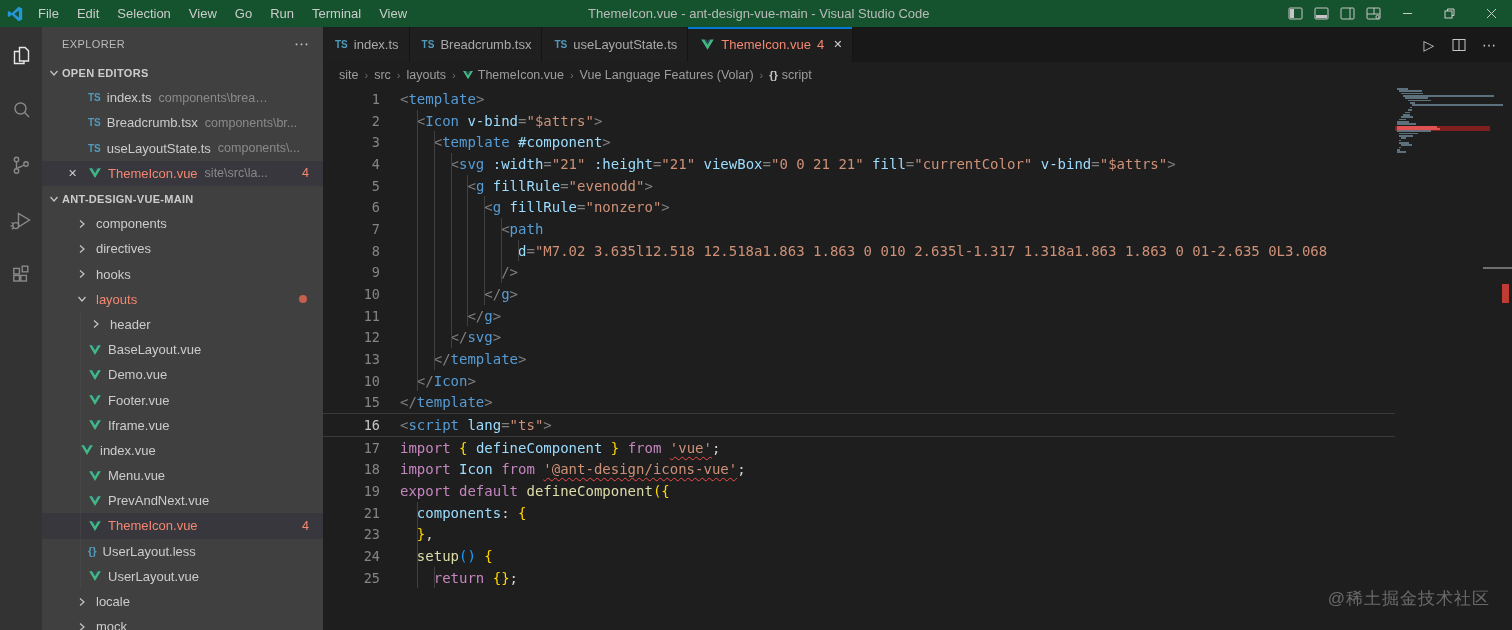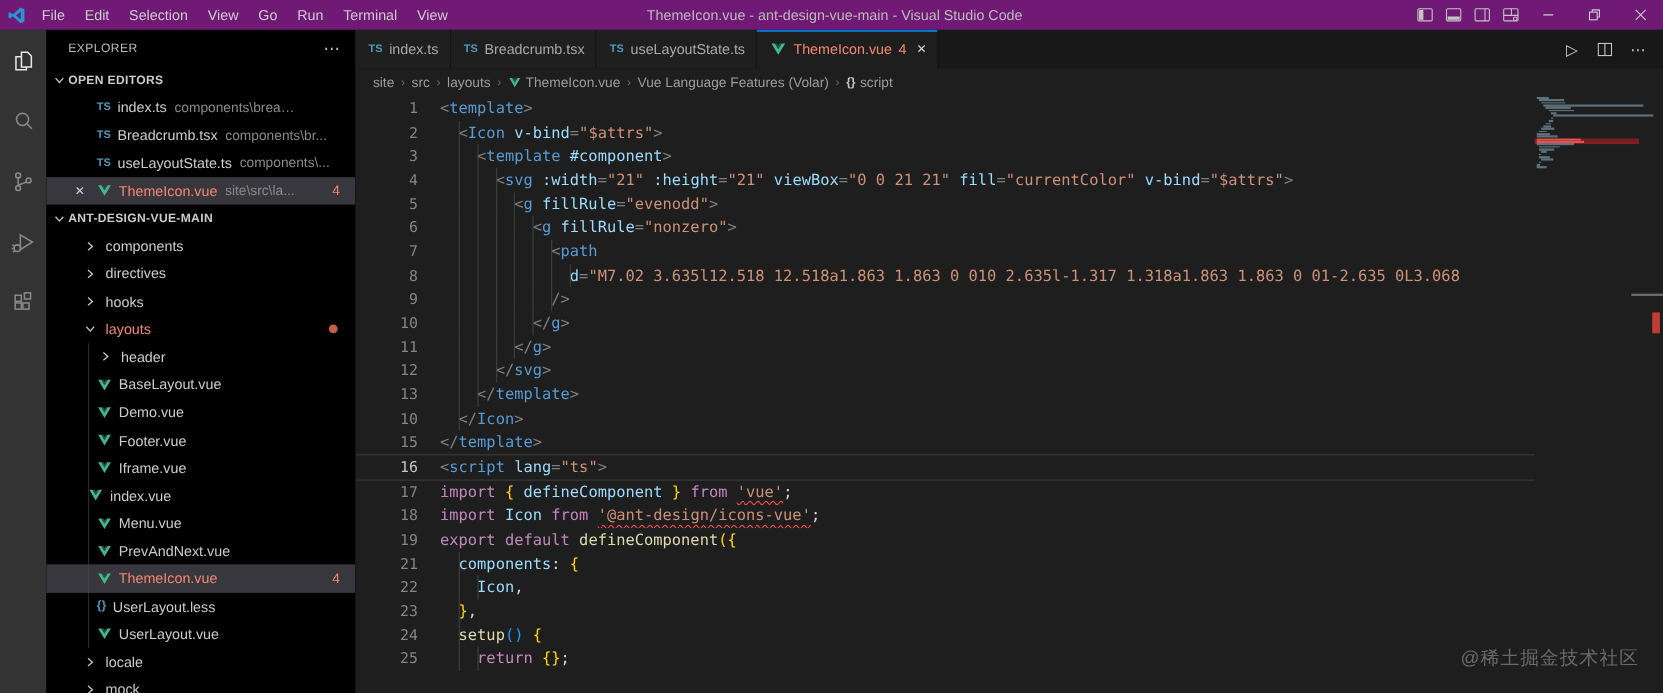--- a/index.html
+++ b/index.html
@@ -1,33 +1,33 @@
 <!DOCTYPE html>
 <html><head>
 <meta charset="utf-8">
 <style>
   html,body{margin:0;padding:0;background:#1e1e1e;}
   body{width:1512px;height:630px;overflow:hidden;position:relative;
        font-family:"Liberation Sans",sans-serif;color:#cccccc;-webkit-font-smoothing:antialiased;}
   
-  .titlebar{position:absolute;left:0;top:0;width:1512px;height:27px;background:#701a75;
+  .titlebar{position:absolute;left:0;top:0;width:1512px;height:27px;background:#14532d;
             display:flex;align-items:center;z-index:30;}
   .vscode-logo{width:16px;height:16px;margin:0 6px 0 7px;flex:none;}
   .menu-item{font-size:13px;color:#cccccc;padding:0 9px;line-height:27px;cursor:default;}
   .win-title{position:absolute;left:560px;width:330px;text-align:center;font-size:13px;color:#bbbbbb;white-space:nowrap;margin-left:28px;}
   .tb-right{position:absolute;right:0;top:0;height:27px;display:flex;align-items:center;}
   .layout-ico{width:26px;height:27px;display:flex;align-items:center;justify-content:center;color:#c5c5c5;}
   .win-btn{width:42px;height:27px;display:flex;align-items:center;justify-content:center;color:#cccccc;font-size:12px;}
   
   .activitybar{position:absolute;left:0;top:27px;width:42px;bottom:0;background:#333333;z-index:20;
                display:flex;flex-direction:column;align-items:center;}
   .act-item{width:42px;height:55px;display:flex;align-items:center;justify-content:center;color:#898989;}
   .act-item.active{color:#e7e7e7;}
   
-  .sidebar{position:absolute;left:42px;top:27px;width:281px;bottom:0;background:#000000;overflow:hidden;z-index:10;}
+  .sidebar{position:absolute;left:42px;top:27px;width:281px;bottom:0;background:#404040;overflow:hidden;z-index:10;}
   .sb-title{height:33px;display:flex;align-items:center;padding:0 12px 0 20px;}
   .sb-title-label{font-size:11px;letter-spacing:.4px;color:#bbbbbb;flex:1;}
   .sb-more{color:#c5c5c5;font-size:15px;letter-spacing:2px;}
   .sb-rows{position:relative;}
   .sb-row{height:25.2px;display:flex;align-items:center;font-size:13px;color:#cccccc;position:relative;white-space:nowrap;}
   .sb-row.selected{background:#37373d;}
   .sb-row .chev{width:16px;flex:none;display:flex;justify-content:center;color:#c5c5c5;}
   .sec-label{font-weight:bold;font-size:11px;color:#cccccc;letter-spacing:.3px;}
   .fname{margin-left:6px;}
   .fpath{margin-left:7px;color:#8a8a8a;font-size:12.5px;overflow:hidden;text-overflow:ellipsis;}
@@ -475,21 +475,20 @@
     <div class="code-line"><span class="ln">11</span><span class="lc"><span>        </span><span class="t-p">&lt;/</span><span class="t-tag">g</span><span class="t-p">&gt;</span></span><span class="ig" style="left: 93.86px;"></span><span class="ig" style="left: 110.72px;"></span><span class="ig" style="left: 127.58px;"></span><span class="ig" style="left: 144.44px;"></span></div>
     <div class="code-line"><span class="ln">12</span><span class="lc"><span>      </span><span class="t-p">&lt;/</span><span class="t-tag">svg</span><span class="t-p">&gt;</span></span><span class="ig" style="left: 93.86px;"></span><span class="ig" style="left: 110.72px;"></span><span class="ig" style="left: 127.58px;"></span></div>
     <div class="code-line"><span class="ln">13</span><span class="lc"><span>    </span><span class="t-p">&lt;/</span><span class="t-tag">template</span><span class="t-p">&gt;</span></span><span class="ig" style="left: 93.86px;"></span><span class="ig" style="left: 110.72px;"></span></div>
     <div class="code-line"><span class="ln">10</span><span class="lc"><span>  </span><span class="t-p">&lt;/</span><span class="t-tag">Icon</span><span class="t-p">&gt;</span></span><span class="ig" style="left: 93.86px;"></span></div>
     <div class="code-line"><span class="ln">15</span><span class="lc"><span class="t-p">&lt;/</span><span class="t-tag">template</span><span class="t-p">&gt;</span></span></div>
     <div class="code-line cur"><span class="ln">16</span><span class="lc"><span class="t-p">&lt;</span><span class="t-tag">script</span><span class="t-attr"> lang</span><span class="t-p">=</span><span class="t-str">"ts"</span><span class="t-p">&gt;</span></span></div>
     <div class="code-line"><span class="ln">17</span><span class="lc"><span class="t-kw">import</span><span class="t-pl"> </span><span class="t-b1">{</span><span class="t-pl"> </span><span class="t-v">defineComponent</span><span class="t-pl"> </span><span class="t-b1">}</span><span class="t-pl"> </span><span class="t-kw">from</span><span class="t-pl"> </span><span class="t-str sqg">'vue'</span><span class="t-pl">;</span></span></div>
     <div class="code-line"><span class="ln">18</span><span class="lc"><span class="t-kw">import</span><span class="t-pl"> </span><span class="t-v">Icon</span><span class="t-pl"> </span><span class="t-kw">from</span><span class="t-pl"> </span><span class="t-str sqg">'@ant-design/icons-vue'</span><span class="t-pl">;</span></span></div>
     <div class="code-line"><span class="ln">19</span><span class="lc"><span class="t-kw">export</span><span class="t-pl"> </span><span class="t-kw">default</span><span class="t-pl"> </span><span class="t-fn">defineComponent</span><span class="t-b1">(</span><span class="t-b1">{</span></span></div>
     <div class="code-line"><span class="ln">21</span><span class="lc"><span>  </span><span class="t-attr">components</span><span class="t-pl">: </span><span class="t-b1">{</span></span><span class="ig" style="left: 93.86px;"></span></div>
-    <div class="code-line"><span class="ln">22</span><span class="lc"><span>    </span><span class="t-v">Icon</span><span class="t-pl">,</span></span><span class="ig" style="left: 93.86px;"></span><span class="ig" style="left: 110.72px;"></span></div>
     <div class="code-line"><span class="ln">23</span><span class="lc"><span>  </span><span class="t-b1">}</span><span class="t-pl">,</span></span><span class="ig" style="left: 93.86px;"></span></div>
     <div class="code-line"><span class="ln">24</span><span class="lc"><span>  </span><span class="t-fn">setup</span><span class="t-b3">(</span><span class="t-b3">)</span><span class="t-pl"> </span><span class="t-b1">{</span></span><span class="ig" style="left: 93.86px;"></span></div>
     <div class="code-line"><span class="ln">25</span><span class="lc"><span>    </span><span class="t-kw">return</span><span class="t-pl"> </span><span class="t-b1">{</span><span class="t-b1">}</span><span class="t-pl">;</span></span><span class="ig" style="left: 93.86px;"></span><span class="ig" style="left: 110.72px;"></span></div>
   </div>
 
 <div class="minimap" id="minimap">
     <div class="mm-line" style="top: 0px; left: 2px; width: 10.5px;"></div>
     <div class="mm-line" style="top: 2.35px; left: 4.1px; width: 23.1px;"></div>
     <div class="mm-line" style="top: 4.7px; left: 6.2px; width: 22.05px;"></div>
     <div class="mm-line" style="top: 7.05px; left: 8.3px; width: 90.3px;"></div>

